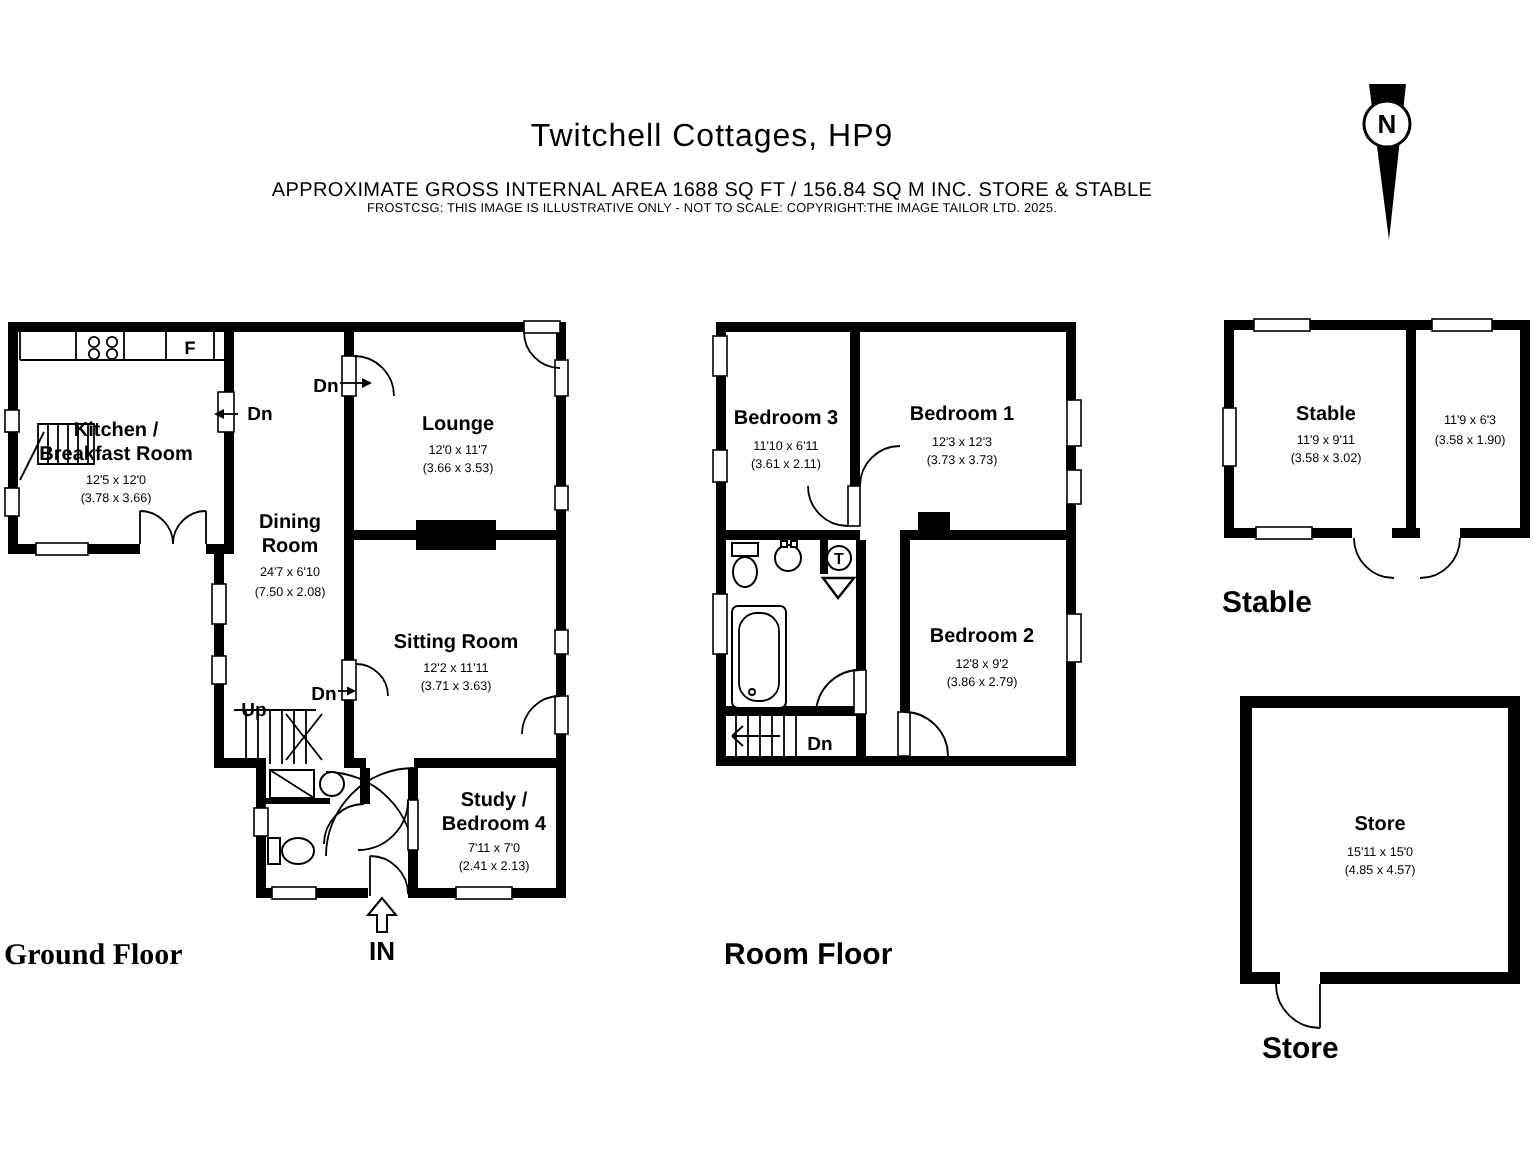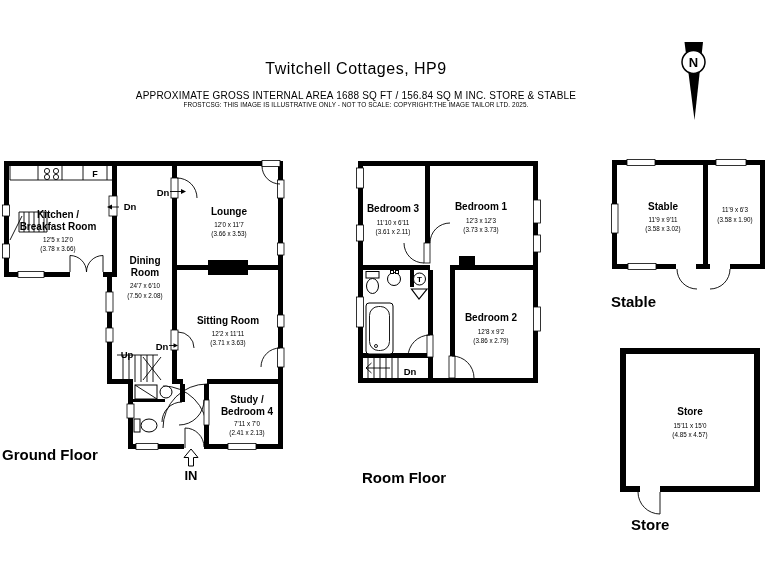--- a/index.html
+++ b/index.html
@@ -25,21 +25,21 @@
 </style>
 </head>
 <body>
 
 <div id="canvas">
 
   <div id="title" class="hdr">Twitchell Cottages, HP9</div>
   <div id="area-line" class="hdr">APPROXIMATE GROSS INTERNAL AREA 1688 SQ FT / 156.84 SQ M INC. STORE &amp; STABLE</div>
   <div id="disclaimer" class="hdr">FROSTCSG: THIS IMAGE IS ILLUSTRATIVE ONLY - NOT TO SCALE: COPYRIGHT:THE IMAGE TAILOR LTD. 2025.</div>
 
-  <div class="floor-label" style="left:2px;top:446px;">Ground Floor</div>
+  <div class="floor-label" style="left:2px;top:470px;font-family:Liberation Serif, serif;">Ground Floor</div>
   <div class="floor-label" style="left:362px;top:469px;">Room Floor</div>
   <div class="floor-label" style="left:611px;top:293px;">Stable</div>
   <div class="floor-label" style="left:631px;top:516px;">Store</div>
 
   <svg width="768" height="576" viewBox="0 0 768 576">
 
     <g>
       <polygon points="684.5,42 703,42 694.5,120" fill="#000"></polygon>
       <circle cx="693.5" cy="62" r="11.5" fill="#fff" stroke="#000" stroke-width="1.5"></circle>
       <text class="biglab" x="693.5" y="66.5">N</text>

